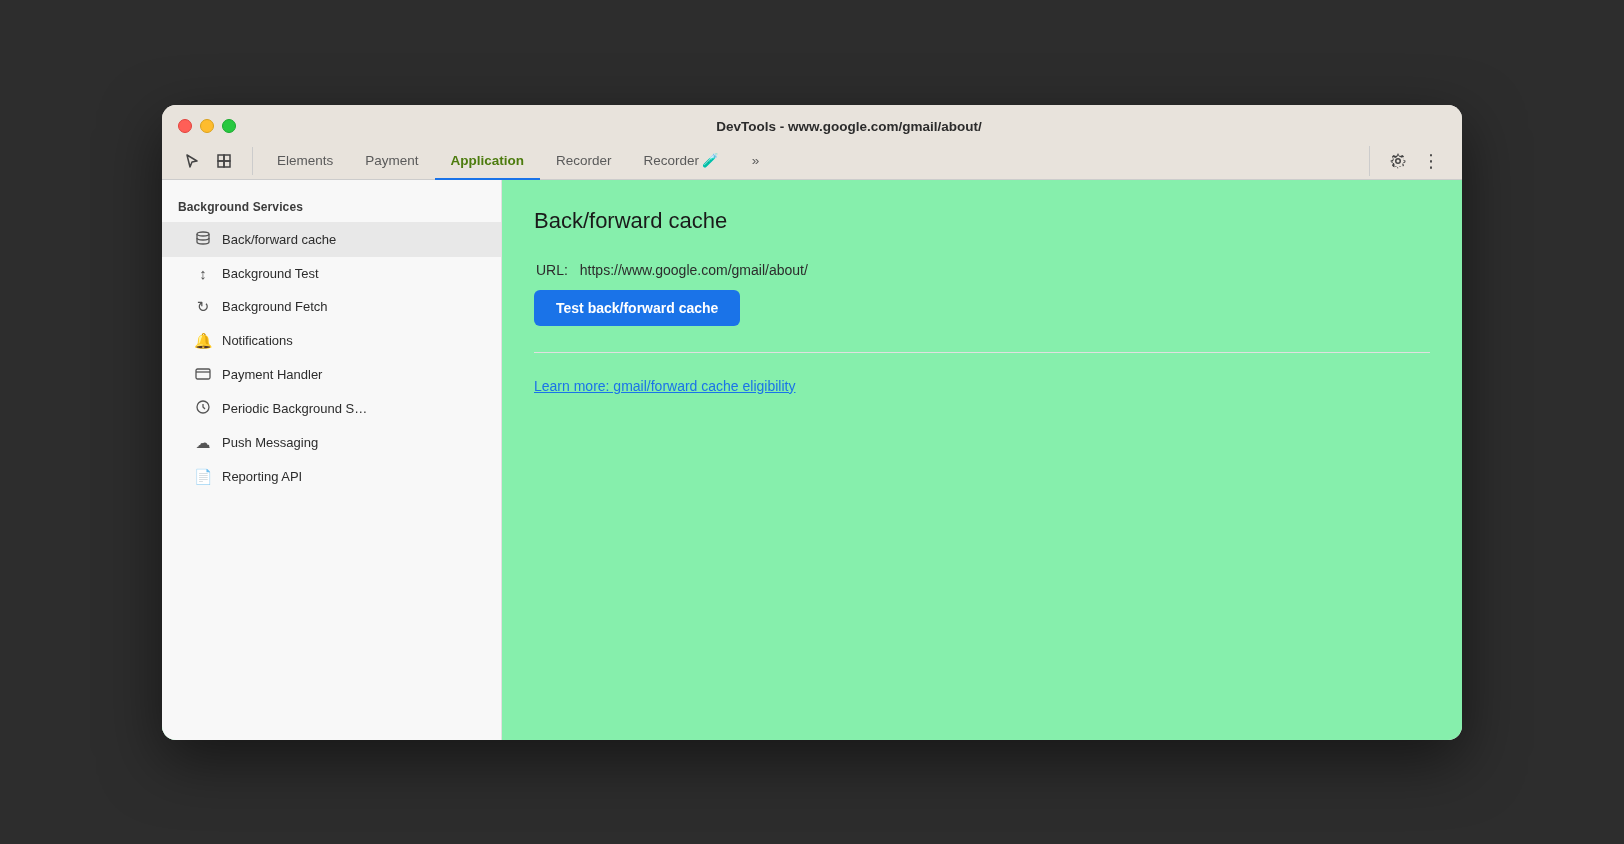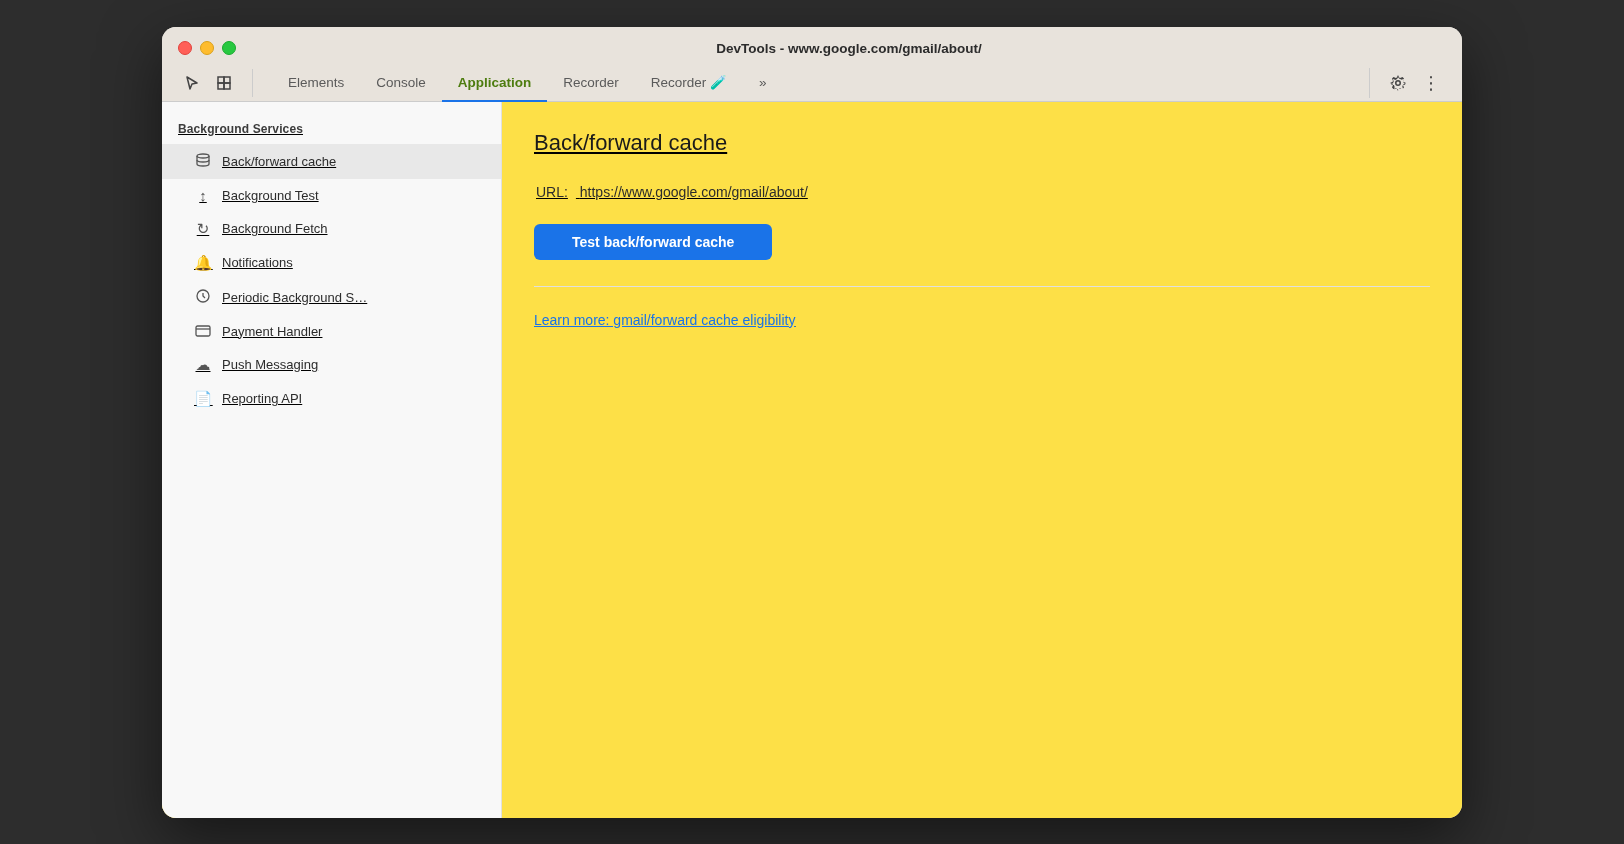--- a/index.html
+++ b/index.html
@@ -45,21 +45,21 @@
     .window-title {
       flex: 1;
       text-align: center;
       font-size: 13.5px;
       font-weight: 600;
       color: #2c2c2c;
     }
     .toolbar {
       display: flex;
       align-items: center;
-      gap: 15px;
+      gap: 4px;
       padding-bottom: 0;
     }
     .toolbar-icons {
       display: flex;
       align-items: center;
       gap: 4px;
       padding-right: 14px;
       border-right: 1px solid #ccc;
       margin-right: 4px;
     }
@@ -97,23 +97,22 @@
     .toolbar-right {
       display: flex;
       align-items: center;
       gap: 4px;
       padding-left: 14px;
       border-left: 1px solid #ccc;
       margin-left: 4px;
     }
     .content {
       display: flex;
-      background: #fde047;
-      height: 716px;
-      text-decoration: underline;
+      background: #86efac;
+      height: 560px;
     }
     .sidebar {
       width: 340px;
       border-right: 1px solid #e0e0e0;
       overflow-y: auto;
       background: #f8f8f8;
       padding-top: 16px;
     }
     .sidebar-section-title {
       font-size: 12px;
@@ -162,38 +161,38 @@
     .check-icon {
       width: 28px;
       height: 28px;
       flex-shrink: 0;
     }
     .status-text {
       font-size: 14px;
       color: #2c2c2c;
     }
     .url-row {
-      margin-bottom: 24px;
+      margin-bottom: 12px;
       font-size: 14px;
       color: #2c2c2c;
       padding-left: 2px;
     }
     .url-label {
       font-weight: 500;
       margin-right: 8px;
     }
     .url-value {
       color: #2c2c2c;
     }
     .test-button {
       background: #1a73e8;
       color: white;
       border: none;
       border-radius: 6px;
-      padding: 10px 38px;
+      padding: 10px 22px;
       font-size: 14px;
       font-weight: 600;
       cursor: pointer;
       margin-bottom: 2px;
     }
     .divider {
       height: 1px;
       background: #e0e0e0;
       margin: 24px 0;
     }
@@ -238,21 +237,21 @@
             <rect x="2" y="8" width="6" height="6" stroke="#444" stroke-width="1.5" fill="none"></rect>
             <rect x="8" y="8" width="6" height="6" stroke="#444" stroke-width="1.5" fill="none"></rect>
           </svg>
         </div>
       </div>
       <div class="tabs">
         <div class="tab">
           <span>Elements</span>
         </div>
         <div class="tab">
-          <span>Console</span>
+          <span>Payment</span>
         </div>
         <div class="tab active">
           <span>Application</span>
         </div>
         <div class="tab">
           <span>Recorder</span>
         </div>
         <div class="tab">
           <span>Recorder 🧪</span>
         </div>
@@ -298,36 +297,36 @@
         <span>Background Fetch</span>
       </div>
 
       <div class="sidebar-item">
         <span class="sidebar-item-icon">🔔</span>
         <span>Notifications</span>
       </div>
 
       <div class="sidebar-item">
         <span class="sidebar-item-icon">
+          <svg width="16" height="12" viewBox="0 0 16 12" fill="none" stroke="#555" stroke-width="1.3">
+            <rect x="1" y="1" width="14" height="10" rx="1.5"></rect>
+            <line x1="1" y1="4" x2="15" y2="4"></line>
+          </svg>
+        </span>
+        <span>Payment Handler</span>
+      </div>
+
+      <div class="sidebar-item">
+        <span class="sidebar-item-icon">
           <svg width="16" height="16" viewBox="0 0 16 16" fill="none" stroke="#555" stroke-width="1.3">
             <circle cx="8" cy="8" r="6"></circle>
             <path d="M8 5v3l2 2"></path>
           </svg>
         </span>
         <span>Periodic Background S…</span>
-      </div>
-
-      <div class="sidebar-item">
-        <span class="sidebar-item-icon">
-          <svg width="16" height="12" viewBox="0 0 16 12" fill="none" stroke="#555" stroke-width="1.3">
-            <rect x="1" y="1" width="14" height="10" rx="1.5"></rect>
-            <line x1="1" y1="4" x2="15" y2="4"></line>
-          </svg>
-        </span>
-        <span>Payment Handler</span>
       </div>
 
       <div class="sidebar-item">
         <span class="sidebar-item-icon">☁</span>
         <span>Push Messaging</span>
       </div>
 
       <div class="sidebar-item">
         <span class="sidebar-item-icon">📄</span>
         <span>Reporting API</span>

